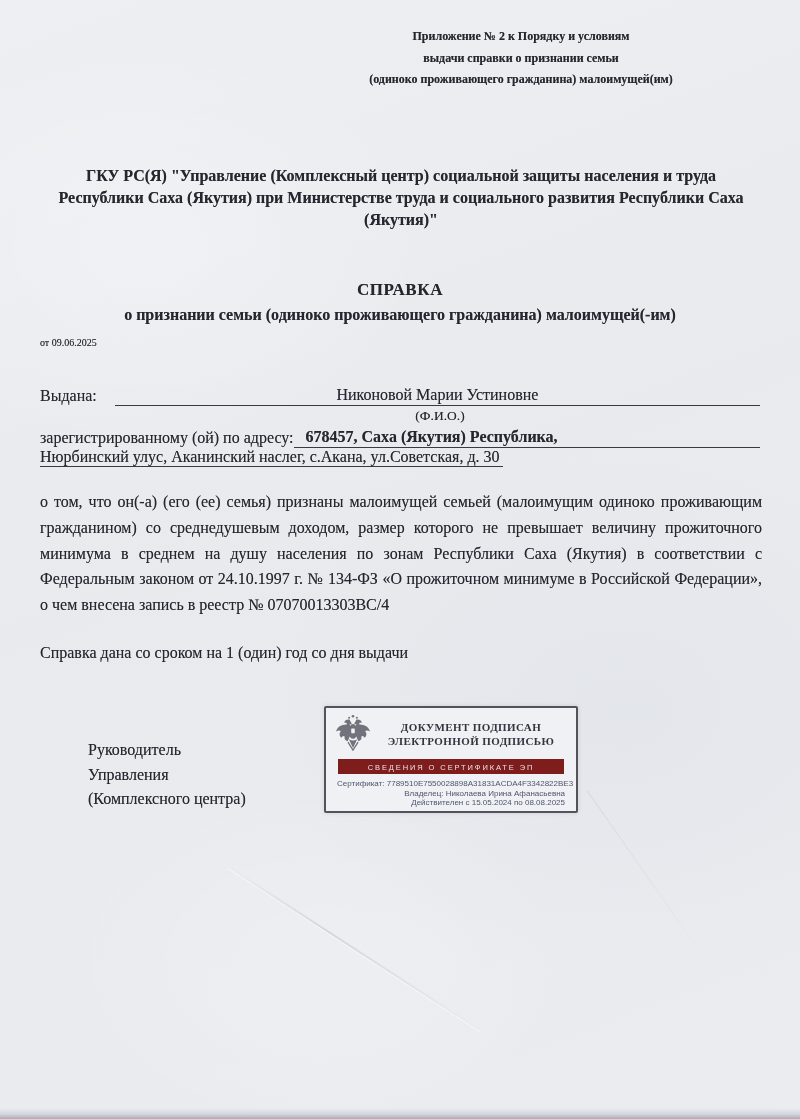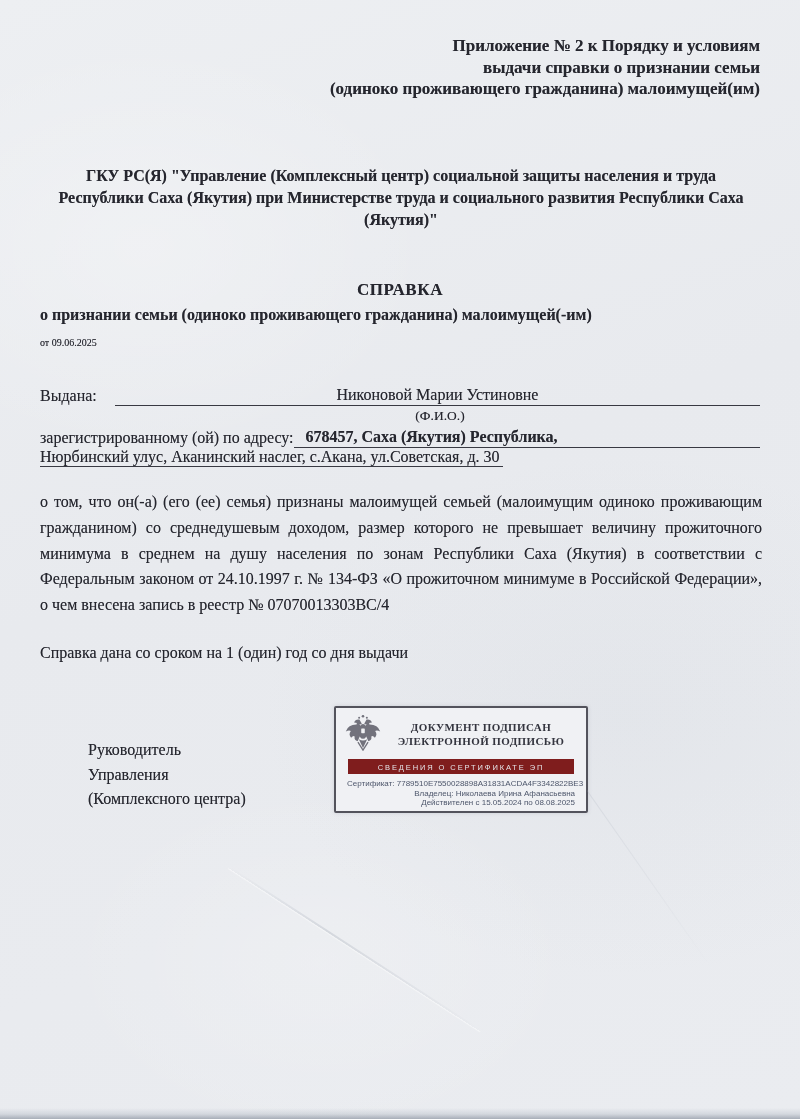--- a/index.html
+++ b/index.html
@@ -27,34 +27,34 @@
     background:linear-gradient(to right, rgba(255,255,255,0) , rgba(150,158,172,0.28) 40%, rgba(255,255,255,0));
     transform:rotate(33deg);
     box-shadow:0 1px 1px rgba(255,255,255,0.5);
   }
   .crease2{
     position:absolute;width:220px;height:1px;top:880px;left:540px;
     background:linear-gradient(to right, rgba(150,158,172,0.18), rgba(255,255,255,0));
     transform:rotate(55deg);
   }
   .appendix{
-    position:absolute;top:35px;right:40px;width:478px;
-    text-align:right;font-weight:700;font-size:17px;line-height:21.5px;
+    position:absolute;top:26px;right:40px;width:478px;
+    text-align:center;font-weight:700;font-size:12px;line-height:21.5px;
   }
   .org{
     position:absolute;top:165px;left:44px;width:714px;
     text-align:center;font-weight:700;font-size:16px;line-height:22px;
   }
   .title{
     position:absolute;top:280px;left:40px;width:720px;
     text-align:center;font-weight:700;font-size:17px;letter-spacing:0.6px;
   }
   .subtitle{
     position:absolute;top:306px;left:40px;width:720px;
-    text-align:left;font-weight:700;font-size:16px;
+    text-align:center;font-weight:700;font-size:16px;
   }
   .dateline{position:absolute;top:337px;left:40px;font-size:10px;}
   .row{
     position:absolute;left:40px;right:40px;display:flex;align-items:flex-end;
     font-size:16px;height:23px;
   }
   .row .lbl{white-space:nowrap;padding-bottom:1px;}
   .row .fill{
     flex:1;border-bottom:1.6px solid #383942;padding-bottom:1px;min-width:0;
   }
@@ -74,21 +74,20 @@
     position:absolute;top:489px;left:40px;width:722px;
     font-size:16px;line-height:25.8px;text-align:justify;text-align-last:left;
   }
   .validity{position:absolute;top:644px;left:40px;font-size:16px;}
   .signatory{position:absolute;top:738px;left:88px;font-size:16px;line-height:24.5px;}
   .stamp{
     position:absolute;top:706px;left:324px;width:254px;height:107px;
     border:2px solid #53535c;border-radius:2px;background:#f0f1f4;
     box-sizing:border-box;box-shadow:0 0 4px rgba(90,95,110,0.18);
     text-shadow:none;
-    margin-left:10px;
   }
   .stamp-head{display:flex;align-items:center;padding:5px 10px 2px 8px;}
   .stamp-head svg{flex:0 0 auto;margin-right:4px;}
   .stamp-title{
     flex:1;text-align:center;font-weight:600;font-size:11px;line-height:14px;
     letter-spacing:0.4px;color:#34353f;
   }
   .stamp-band{
     margin:2px 12px 0;background:#7f1d1d;color:#e4e4e8;
     font-family:"Liberation Sans","DejaVu Sans",sans-serif;

